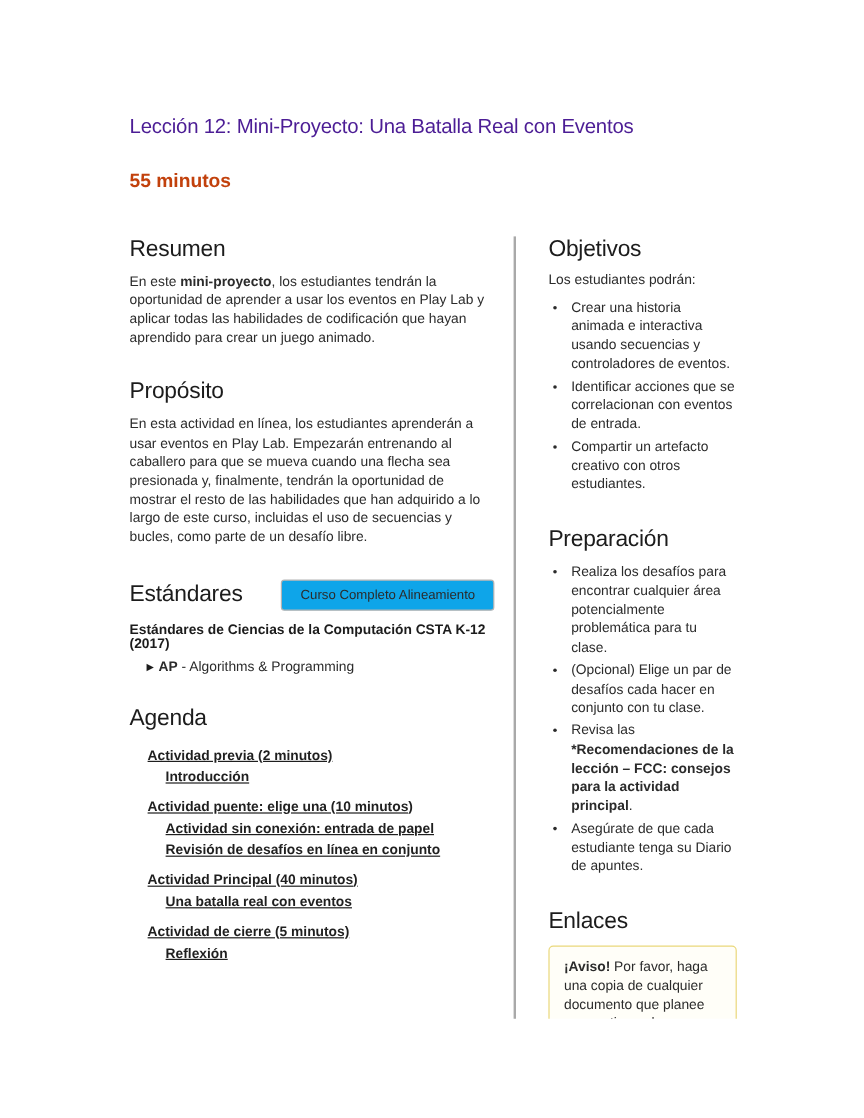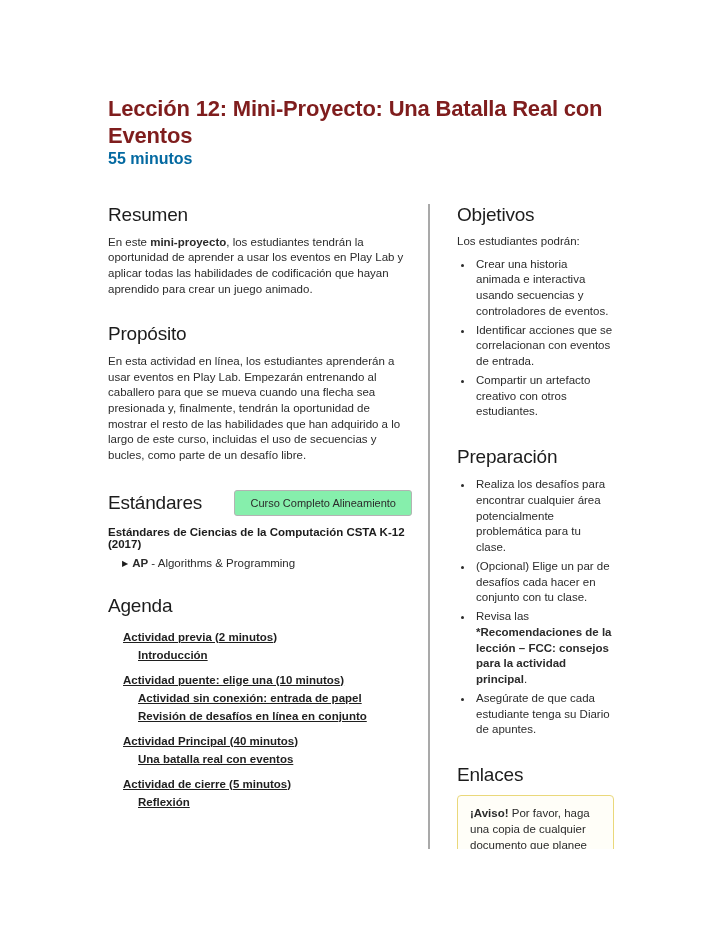--- a/index.html
+++ b/index.html
@@ -11,32 +11,33 @@
     color: #2b2b2b;
   }
   .clip {
     width: 720px; height: 849px;
     overflow: hidden;
   }
   .inner {
     padding: 96px 106px 0 108px;
   }
   .page-title {
-    font-size: 22px;
-    font-weight: 700;
+    font-size: 17px;
+    font-weight: 400;
     line-height: 1.22;
-    color: #7f1d1d;
+    color: #4c1d95;
     letter-spacing: -0.2px;
     margin: 0;
     max-width: 512px;
   }
   .duration {
+    margin-top: 26px;
     font-size: 16px;
     font-weight: 700;
-    color: #0369a1;
+    color: #c2410c;
   }
   .columns {
     display: flex;
     margin-top: 36px;
     align-items: stretch;
   }
   .col-left {
     width: 320px;
     padding-right: 16px;
     flex: none;
@@ -65,21 +66,21 @@
 
   
   .standards-head-row {
     display: flex;
     justify-content: space-between;
     align-items: center;
     margin-bottom: 10px;
   }
   .standards-head-row h2 { margin: 0; }
   .alignment-button {
-    background: #86efac;
+    background: #0ea5e9;
     border: 1px solid #b3b3b3;
     border-radius: 3px;
     font-family: "Liberation Sans", sans-serif;
     font-size: 11px;
     color: #2b2b2b;
     padding: 6px 15px;
     cursor: pointer;
     white-space: nowrap;
   }
   .standards-framework {

